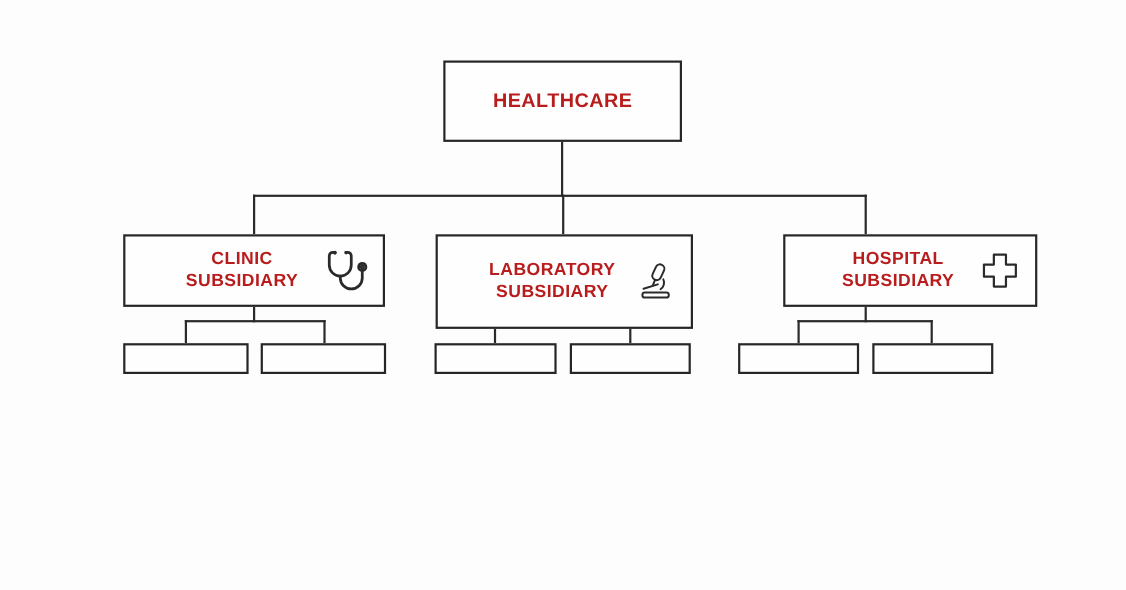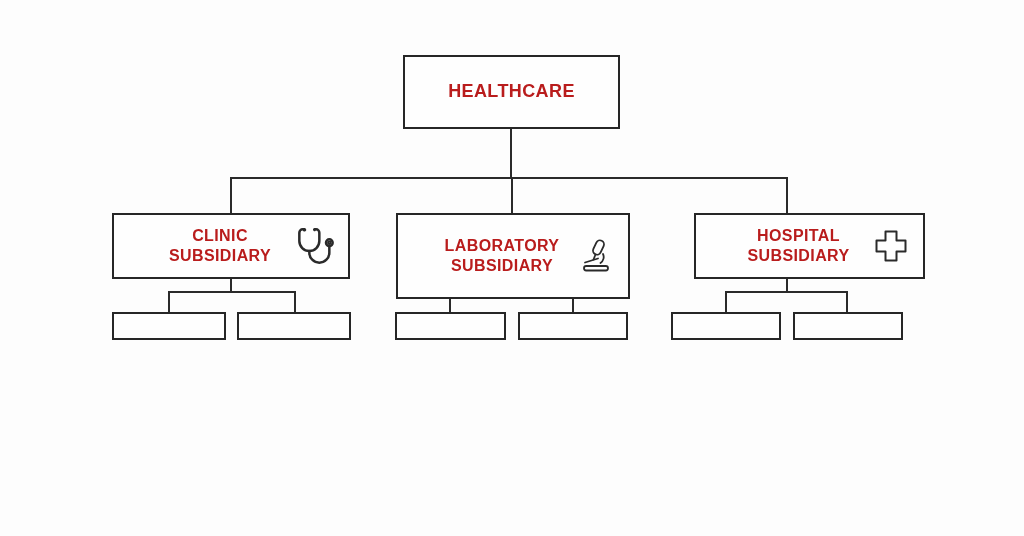--- a/index.html
+++ b/index.html
@@ -41,21 +41,21 @@
   .sub-box .icon-wrap {
     flex: 0 0 auto;
     width: 44px;
     margin-right: 10px;
     display: flex;
     align-items: center;
     justify-content: center;
   }
   .sub-clinic   { left: 112px; top: 213px; width: 238px; height: 66px; }
   .sub-lab      { left: 396px; top: 213px; width: 234px; height: 86px; }
-  .sub-hospital { left: 694px; top: 213px; width: 231px; height: 66px; }
+  .sub-hospital { left: 712px; top: 213px; width: 231px; height: 66px; }
 
   .child-box { height: 28px; top: 312px; background: #fefefe; }
   .child-c1 { left: 112px; width: 114px; }
   .child-c2 { left: 237px; width: 114px; }
   .child-l1 { left: 395px; width: 111px; }
   .child-l2 { left: 518px; width: 110px; }
   .child-h1 { left: 671px; width: 110px; }
   .child-h2 { left: 793px; width: 110px; }
 
   

